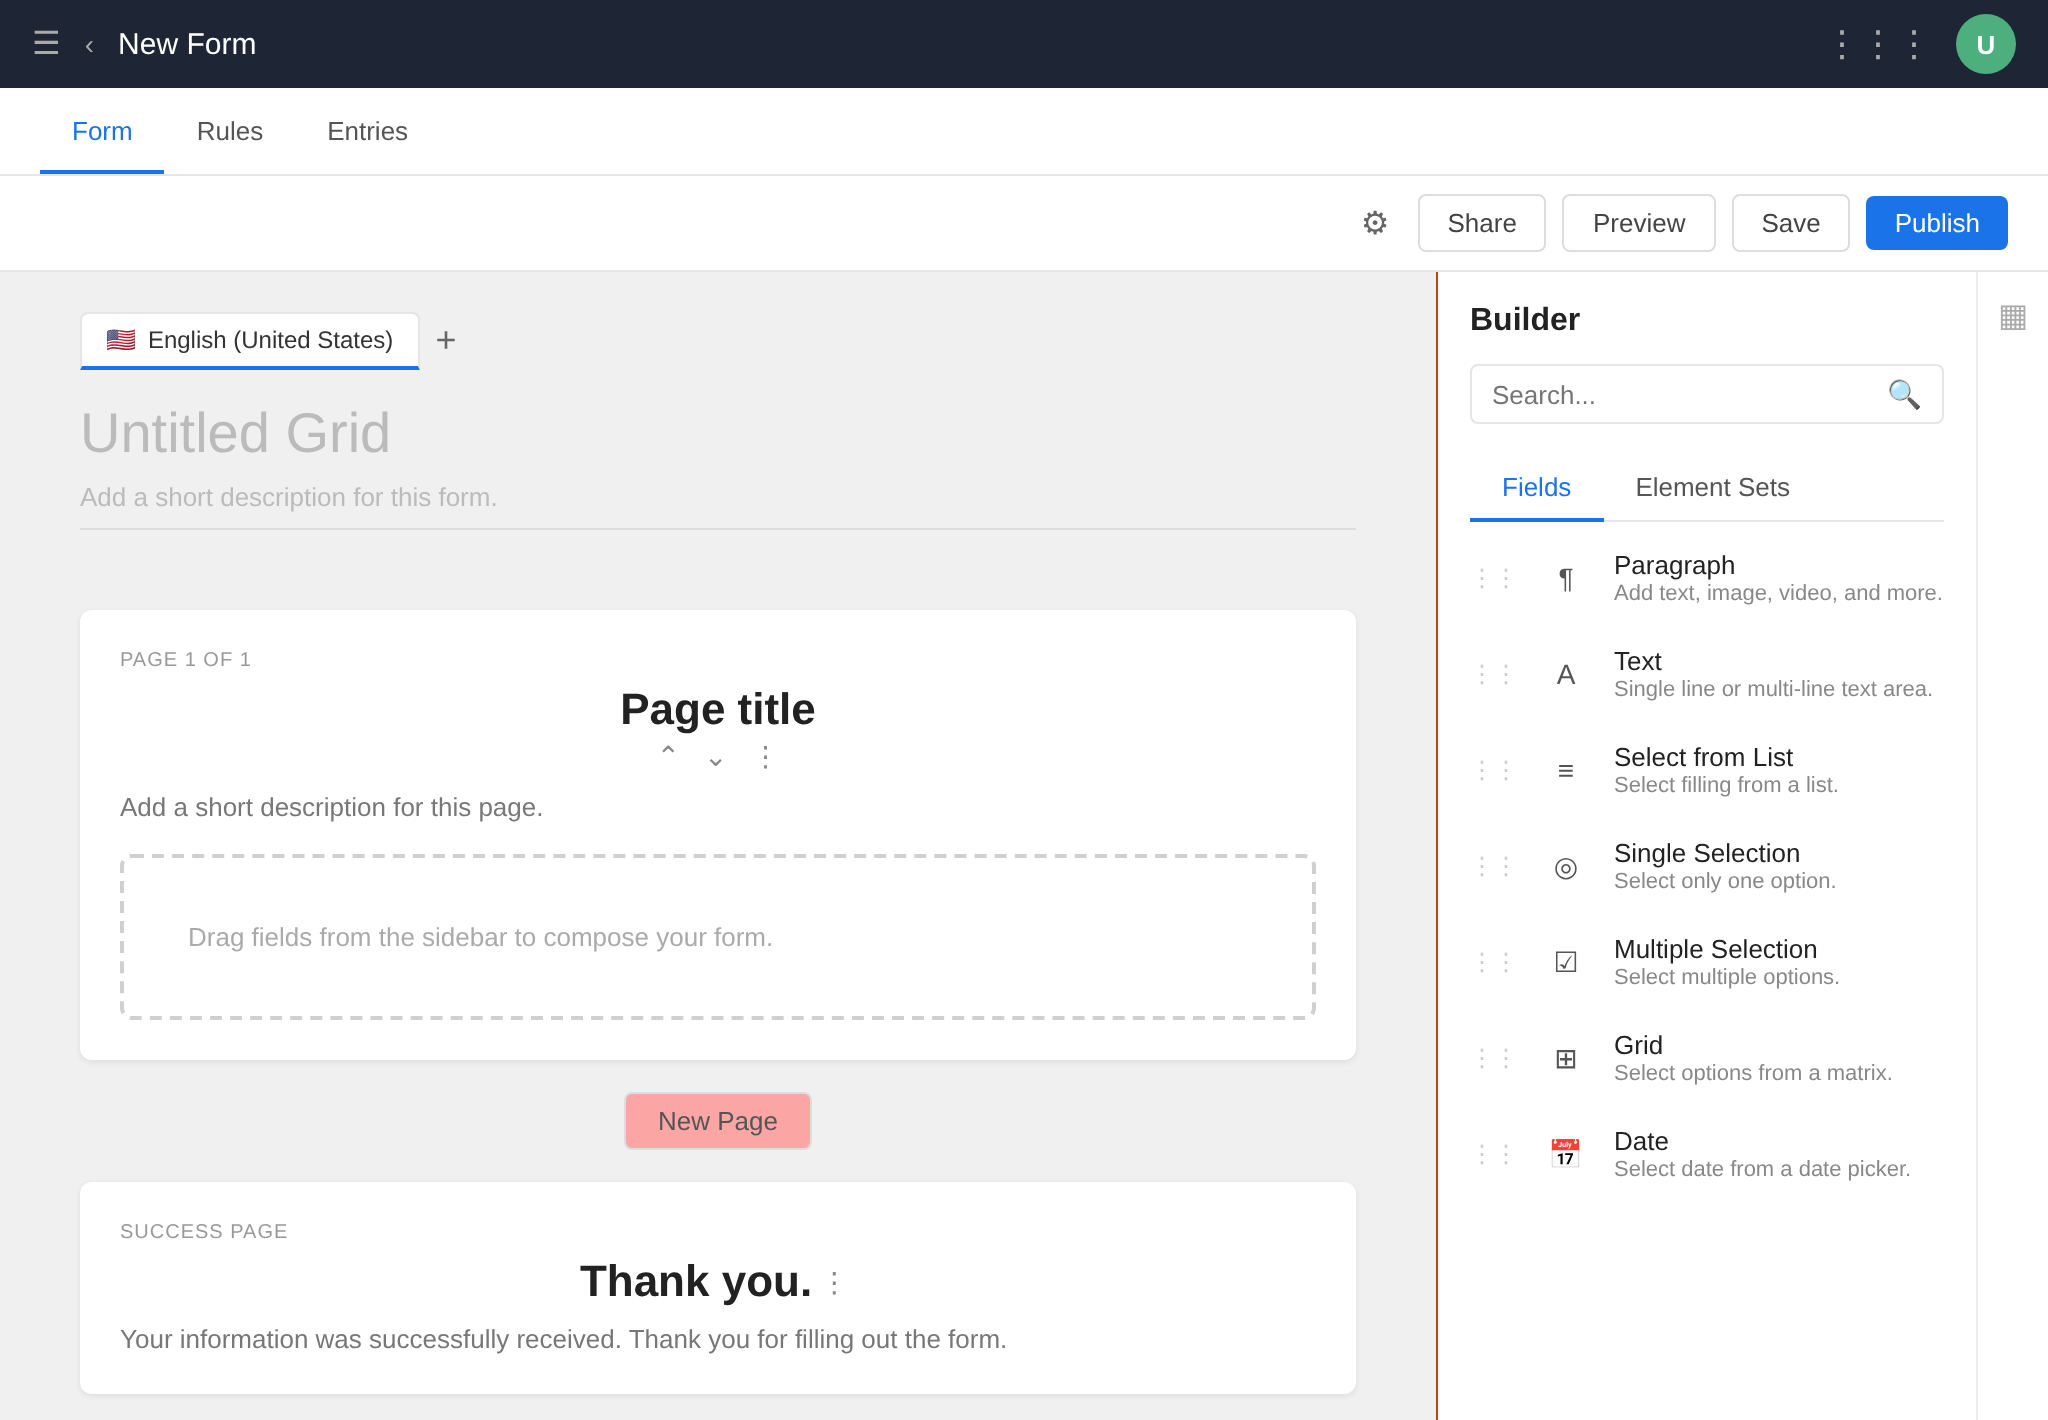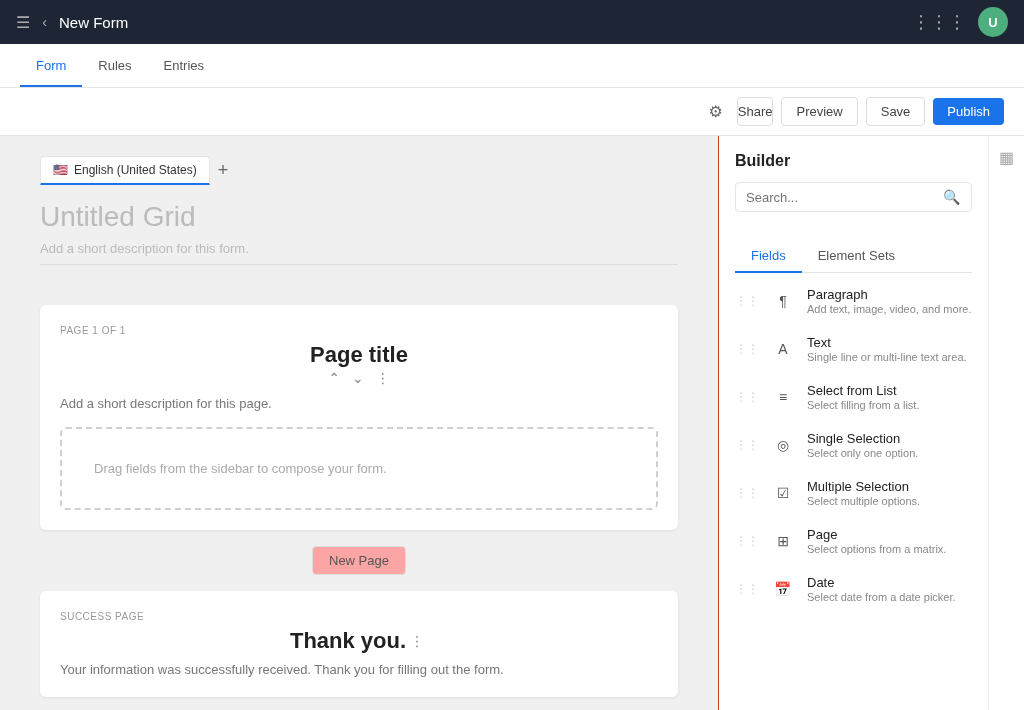--- a/index.html
+++ b/index.html
@@ -89,21 +89,21 @@
       color: #666;
       font-size: 16px;
       cursor: pointer;
       padding: 6px;
     }
     .btn-share {
       background: none;
       border: 1px solid #ddd;
       color: #444;
       font-size: 13px;
-      padding: 6px 0;
+      padding: 6px 14px;
       border-radius: 4px;
       cursor: pointer;
     }
     .btn-preview {
       background: none;
       border: 1px solid #ddd;
       color: #444;
       font-size: 13px;
       padding: 6px 14px;
       border-radius: 4px;
@@ -308,21 +308,21 @@
       color: #222;
       margin-bottom: 12px;
     }
     .builder-search {
       display: flex;
       align-items: center;
       border: 1px solid #e5e5e5;
       border-radius: 4px;
       padding: 6px 10px;
       gap: 6px;
-      margin-bottom: 28px;
+      margin-bottom: 16px;
     }
     .builder-search input {
       border: none;
       outline: none;
       font-size: 13px;
       color: #333;
       flex: 1;
       background: none;
     }
     .builder-search-icon {
@@ -523,21 +523,21 @@
         <div class="field-info">
           <div class="field-name">Multiple Selection</div>
           <div class="field-desc">Select multiple options.</div>
         </div>
       </div>
 
       <div class="field-item">
         <span class="field-drag-handle">⋮⋮</span>
         <div class="field-icon-wrap">⊞</div>
         <div class="field-info">
-          <div class="field-name">Page</div>
+          <div class="field-name">Grid</div>
           <div class="field-desc">Select options from a matrix.</div>
         </div>
       </div>
 
       <div class="field-item">
         <span class="field-drag-handle">⋮⋮</span>
         <div class="field-icon-wrap">📅</div>
         <div class="field-info">
           <div class="field-name">Date</div>
           <div class="field-desc">Select date from a date picker.</div>

